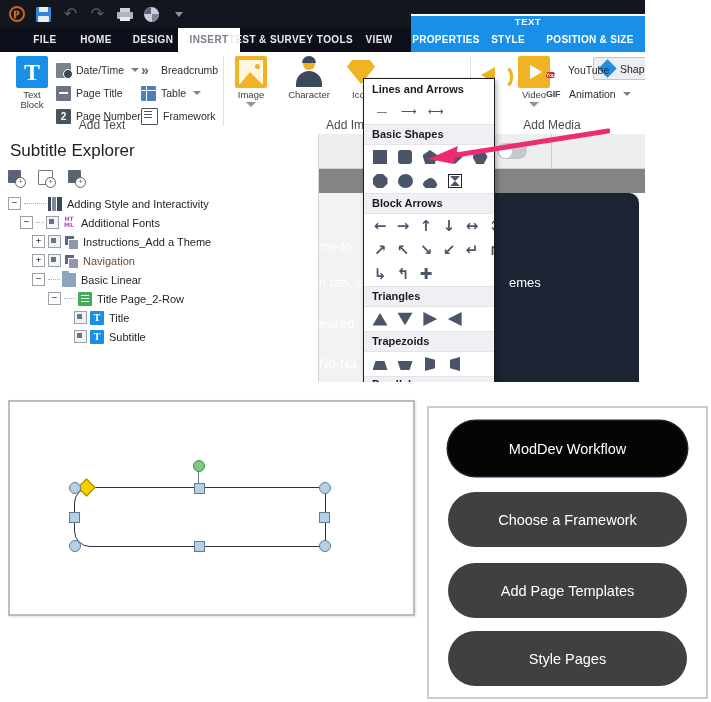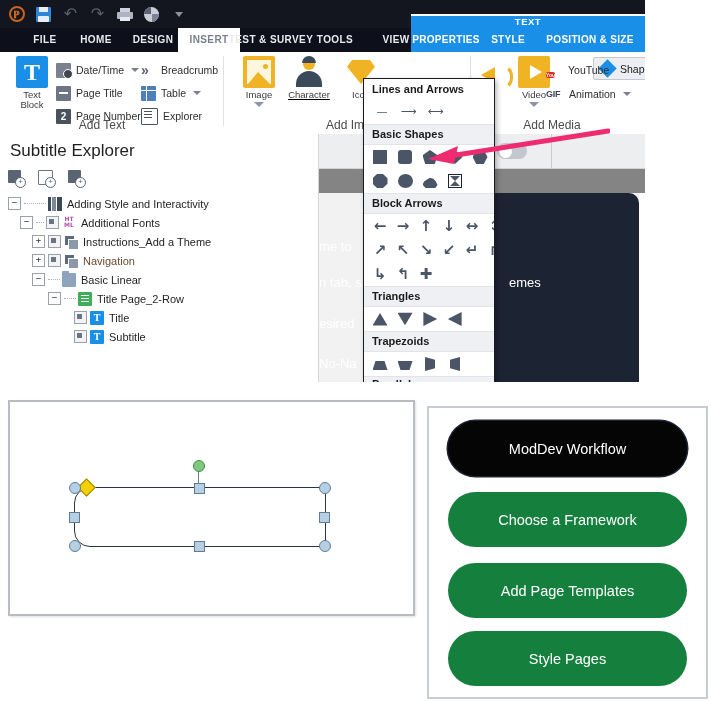--- a/index.html
+++ b/index.html
@@ -205,21 +205,21 @@
   .handle-ci{position:absolute;width:10px;height:10px;border-radius:50%;background:#b6cfe2;border:1px solid #5f7c96;}
   .handle-gr{position:absolute;width:10px;height:10px;border-radius:50%;background:#7dc97d;border:1px solid #4a8a4a;}
   .handle-yd{position:absolute;width:11px;height:11px;background:#f5d000;border:1px solid #a08400;transform:rotate(45deg);}
   .shape-rect{position:absolute;left:64px;top:85px;width:250px;height:58px;
       border:1.4px solid #2d3340;border-radius:16px 3px 3px 16px;}
   .rot-stem{position:absolute;background:#5f7c96;width:1px;}
 
   
   .btnpanel{position:absolute;left:427px;top:406px;width:277px;height:289px;
       background:#ffffff;border:2px solid #c9ccd1;}
-  .pillbtn{position:absolute;left:19px;width:239px;height:55px;background:#15803d;
+  .pillbtn{position:absolute;left:19px;width:239px;height:55px;background:#404040;
       border-radius:28px;color:#ffffff;font-size:14.5px;display:flex;align-items:center;
       justify-content:center;cursor:default;}
   .pillbtn.first{background:#050505;box-shadow:0 0 0 1.5px #1c2333;}
 </style>
 </head>
 <body>
 
 <div id="app-outer-border"></div>
 
 <div id="app-window">
@@ -254,21 +254,21 @@
     </div>
   </div>
 
   <div class="tabstrip">
     <div class="tab" style="left:18px;width:54px;">FILE</div>
     <div class="tab" style="left:66px;width:60px;">HOME</div>
     <div class="tab" style="left:120px;width:66px;">DESIGN</div>
     <div class="tab active" style="left:178px;width:62px;">INSERT</div>
     <div class="tab" style="left:216px;width:110px;">TEST &amp; SURVEY</div>
     <div class="tab" style="left:306px;width:58px;">TOOLS</div>
-    <div class="tab" style="left:371px;width:50px;">VIEW</div>
+    <div class="tab" style="left:354px;width:50px;">VIEW</div>
 
     <div class="ctxgroup" style="left:411px;width:234px;">
       <div class="ctxline"></div>
       <div class="ctxtitle">TEXT</div>
       <div class="ctxtab" style="left:0px;width:70px;">PROPERTIES</div>
       <div class="ctxtab" style="left:72px;width:50px;">STYLE</div>
       <div class="ctxtab" style="left:124px;width:110px;">POSITION &amp; SIZE</div>
     </div>
   </div>
 
@@ -300,36 +300,36 @@
         <span class="sl">Table</span>
         <span class="dd-caret"></span>
       </div>
 
       <div class="smallitem" style="left:56px;top:54px;">
         <span class="si-ico pn-ico">2</span>
         <span class="sl">Page Number</span>
       </div>
       <div class="smallitem" style="left:141px;top:54px;">
         <span class="si-ico doc-ico"></span>
-        <span class="sl">Explorer</span>
+        <span class="sl">Framework</span>
       </div>
 
       <div class="glabel" style="left:42px;width:120px;">Add Text</div>
       <div class="gsep"></div>
     </div>
 
     <div class="rgroup" style="left:225px;width:246px;">
-      <div class="bigbtn" style="left:8px;">
+      <div class="bigbtn" style="left:0;">
         <div class="bi img-ico">
             <span class="img-dot"></span>
           </div>
         <div class="bl">Image</div>
         <div class="dd-caret-lg"></div>
       </div>
-      <div class="bigbtn" style="left:58px;text-decoration:underline;">
+      <div class="bigbtn" style="left:58px;">
         <div class="bi char-ico">
           <span class="body"></span>
             <span class="head"></span>
             <span class="hair"></span>
         </div>
         <div class="bl">Character</div>
       </div>
       <div class="bigbtn" style="left:110px;">
         <div class="bi icon-ico">
             <span class="gem"></span>

